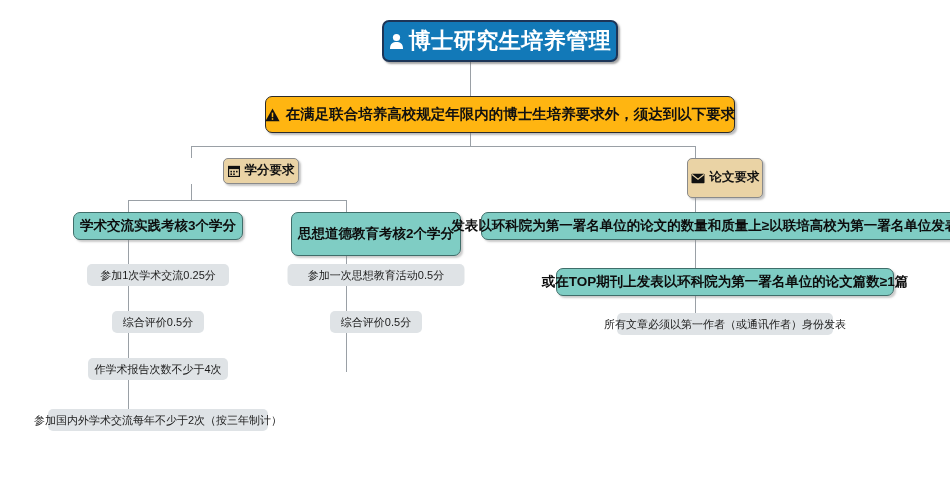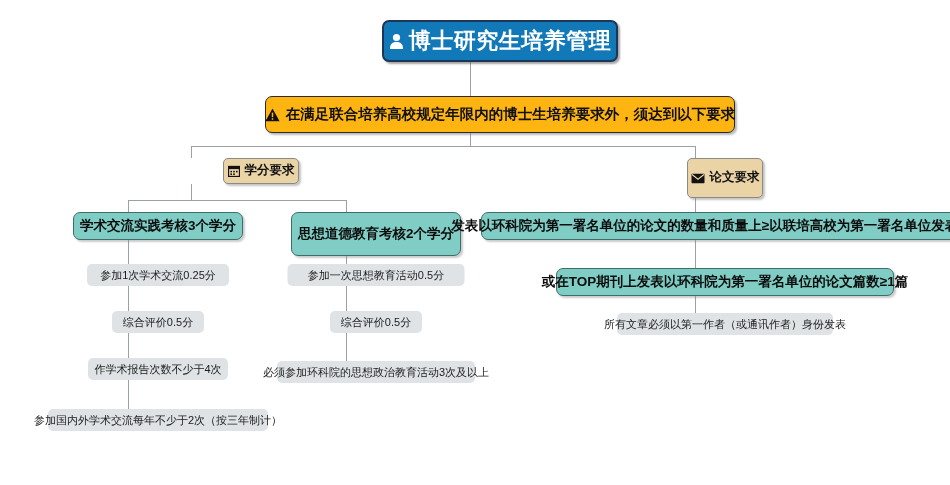--- a/index.html
+++ b/index.html
@@ -192,23 +192,20 @@
   <div class="node n-grey" style="left:128px; top:409px; width:220px; height:22px; transform:translateX(-50%);">
     <span>参加国内外学术交流每年不少于2次（按三年制计）</span>
   </div>
 
   <div class="node n-grey" style="left:346px; top:264px; width:177px; height:22px; transform:translateX(-50%);">
     <span>参加一次思想教育活动0.5分</span>
   </div>
   <div class="node n-grey" style="left:346px; top:311px; width:92px; height:22px; transform:translateX(-50%);">
     <span>综合评价0.5分</span>
   </div>
-  <div class="node n-grey" style="left:346px; top:361px; width:198px; height:22px; transform:translateX(-50%);">
-    <span>必须参加环科院的思想政治教育活动3次及以上</span>
-  </div>
 
   <div class="node n-teal" style="left:695px; top:212px; width:488px; height:28px; transform:translateX(-50%);">
     <span>发表以环科院为第一署名单位的论文的数量和质量上≥以联培高校为第一署名单位发表的论文</span>
   </div>
   <div class="node n-teal" style="left:695px; top:268px; width:338px; height:28px; transform:translateX(-50%);">
     <span>或在TOP期刊上发表以环科院为第一署名单位的论文篇数≥1篇</span>
   </div>
 
   <div class="node n-grey" style="left:695px; top:313px; width:216px; height:22px; transform:translateX(-50%);">
     <span>所有文章必须以第一作者（或通讯作者）身份发表</span>

